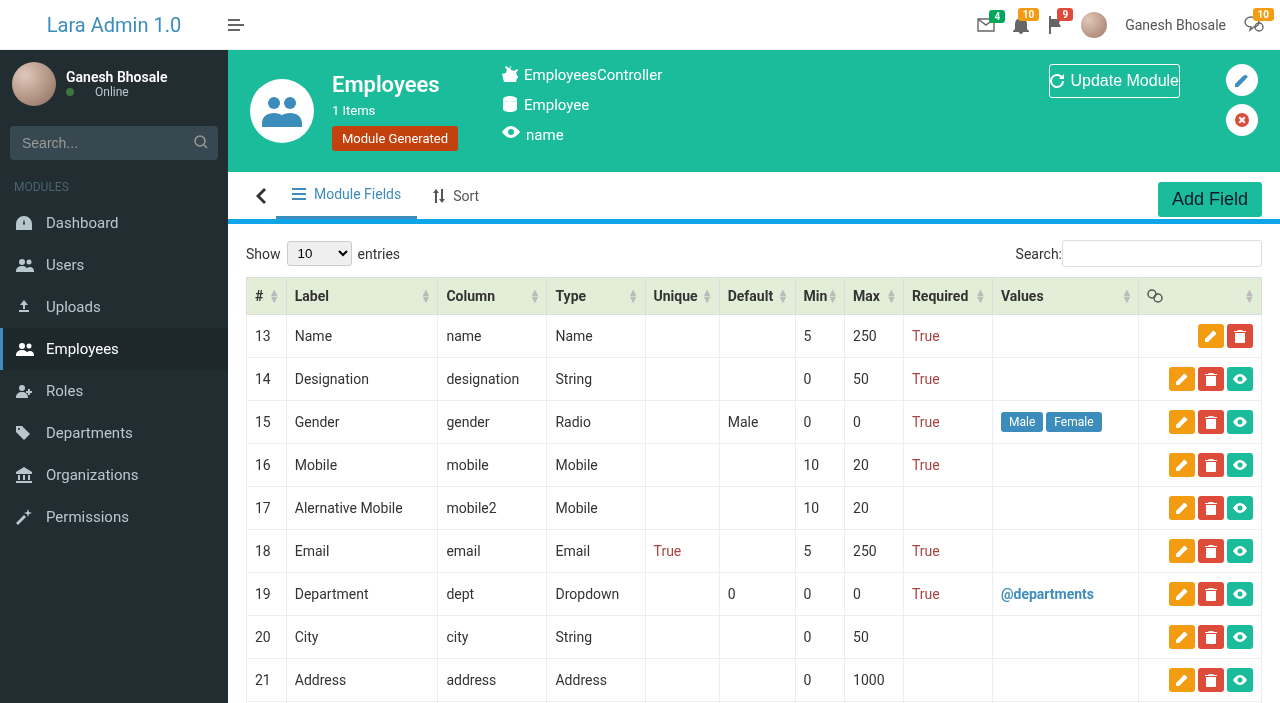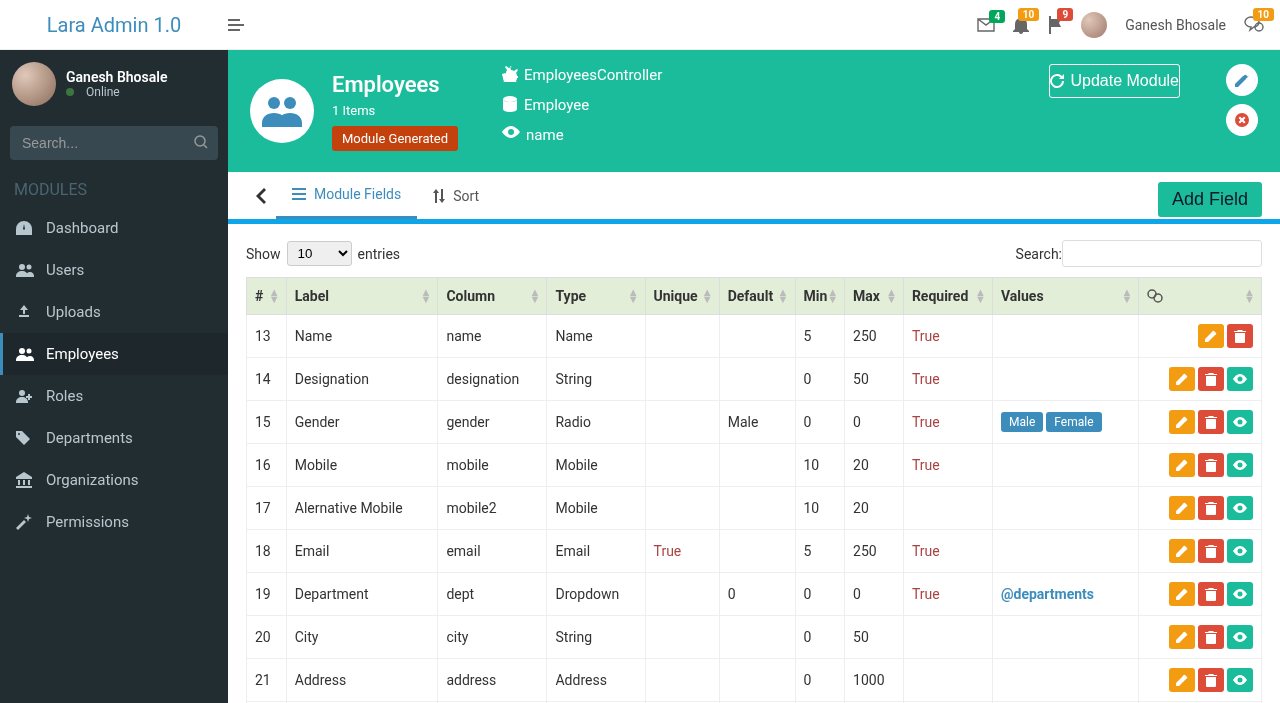--- a/index.html
+++ b/index.html
@@ -14,27 +14,27 @@
 .badge { position: absolute; top: -8px; right: -10px; font-size: 10px; padding: 1px 5px; border-radius: 3px; color: #fff; font-weight:700;}
 .badge.green { background: #00a65a; }
 .badge.orange { background: #f39c12; }
 .badge.red { background: #dd4b39; }
 .avatar-small { width: 26px; height: 26px; border-radius: 50%; background: radial-gradient(circle at 30% 30%, #e0c8b8, #a0786a); display:inline-block; vertical-align:middle;}
 .username-top { color: #555; }
 .sidebar { position: fixed; top: 50px; bottom:0; left:0; width: 228px; background: #222d32; color: #b8c7ce; overflow-y:auto;}
 .user-panel { display:flex; align-items:center; padding: 12px; gap:10px;}
 .user-panel .av { width:44px; height:44px; border-radius:50%; background: radial-gradient(circle at 30% 30%, #e0c8b8, #8a6a5a);}
 .user-panel .nm { color:#fff; font-weight:600;}
-.user-panel .st { font-size:12px; display:flex; align-items:center; gap:12px;}
+.user-panel .st { font-size:12px; display:flex; align-items:center; gap:21px;}
 .user-panel .dot { width:8px; height:8px; border-radius:50%; background:#3c763d; display:inline-block;}
 .search-box { margin: 8px 10px; position:relative;}
 .search-box input { width:100%; background:#374850; border:none; border-radius:4px; padding:9px 34px 9px 12px; color:#ccc; font-size:14px;}
 .search-box input::placeholder { color:#999;}
 .search-box .sicon { position:absolute; right:10px; top:9px; color:#999;}
-.side-header { padding: 12px 14px 8px; color:#4b646f; font-size:16px; }
+.side-header { padding: 12px 14px 8px; color:#4b646f; font-size:12px; }
 .side-item { display:flex; align-items:center; gap:12px; padding: 12px 16px; color:#b8c7ce; cursor:pointer; font-size:15px;}
 .side-item.active { background:#1e282c; color:#fff; border-left:3px solid #3c8dbc; padding-left:13px;}
 .side-item .icn { width:18px; text-align:center;}
 .content { margin-left:228px; margin-top:50px; }
 .page-header { background:#1abc9c; color:#fff; padding: 0; display:flex; position:relative; min-height:106px;}
 .ph-left { display:flex; align-items:center; padding:16px 22px; gap:18px;}
 .ph-icon { width:64px; height:64px; border-radius:50%; background:#fff; display:flex; align-items:center; justify-content:center;}
 .ph-icon svg { fill:#3c8dbc;}
 .ph-title h1 { font-size:22px; font-weight:600; margin-bottom:6px;}
 .ph-sub { font-size:13px; margin-bottom:8px;}

